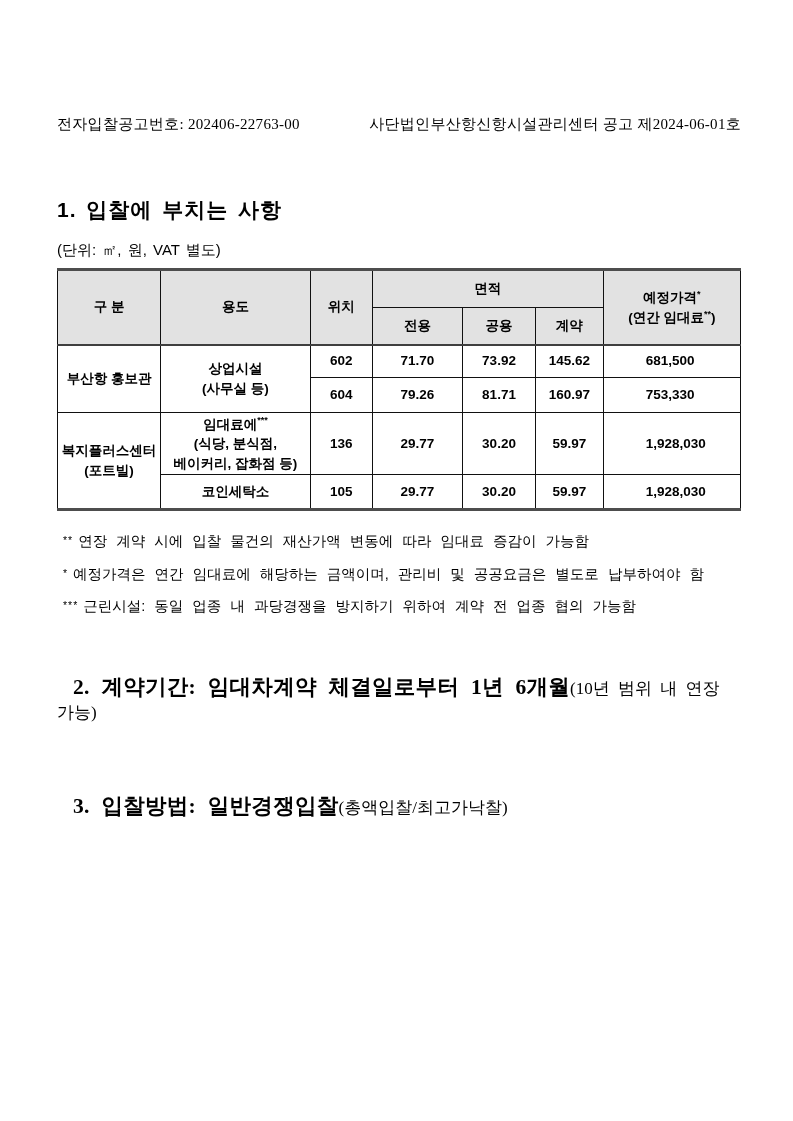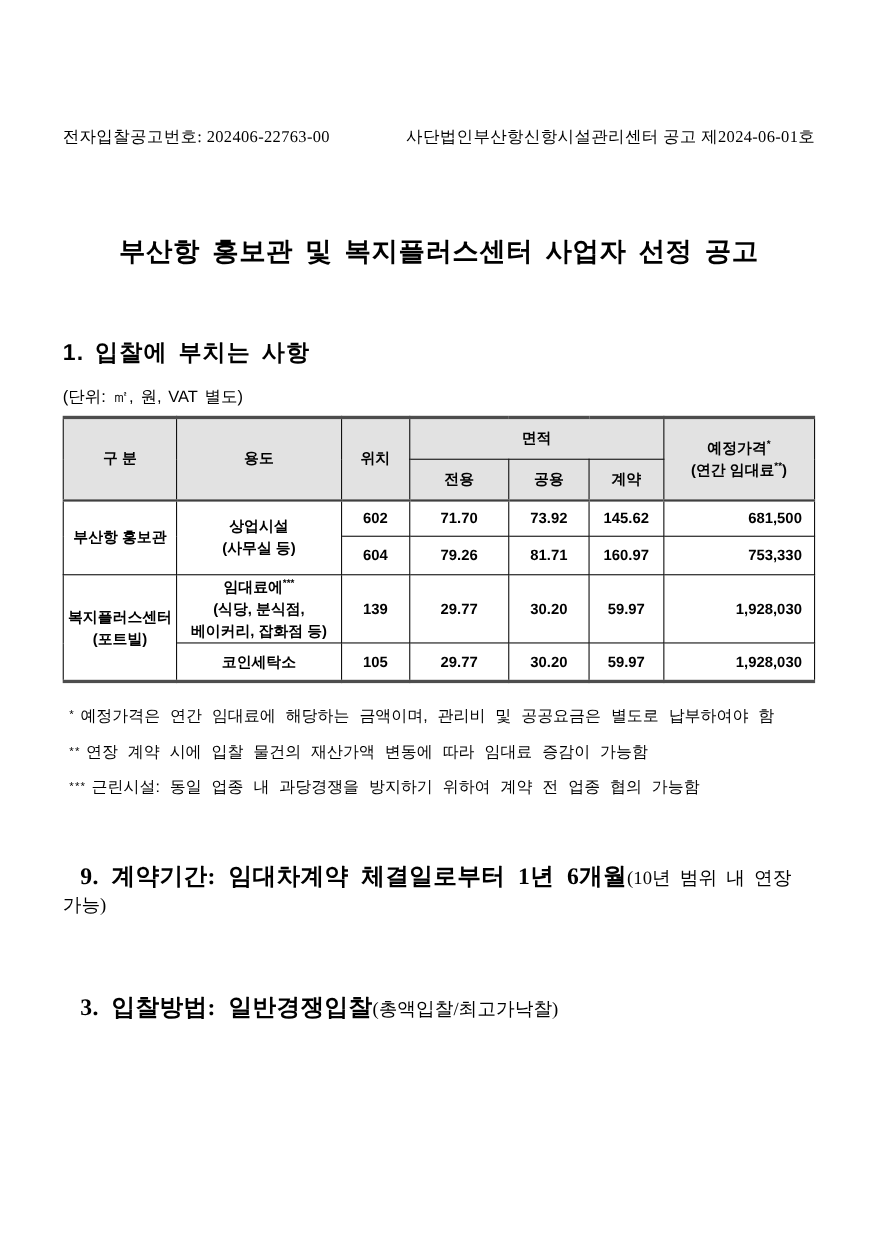--- a/index.html
+++ b/index.html
@@ -67,21 +67,21 @@
   }
   table.bid th, table.bid td {
     border: 1px solid #111;
     text-align: center;
     vertical-align: middle;
     line-height: 1.45;
   }
   table.bid thead th { background: #e2e2e2; }
   table.bid thead tr:last-child th,
   table.bid thead th[rowspan] { border-bottom: 2.5px solid #3f3f3f; }
-  table.bid td.price { text-align: right; padding-right: 11px; }
+  table.bid td.price { text-align: left; padding-right: 11px; padding-left: 42px; }
   .multiline { white-space: pre-line; }
   sup { font-size: 9px; font-weight: bold; }
   .footnotes { margin-top: 14px; margin-left: 6px; }
   .fn {
     font-family: "Liberation Sans", "DejaVu Sans", sans-serif;
     font-size: 14.5px;
     line-height: 31.5px;
     word-spacing: 5px;
     white-space: pre-wrap;
   }
@@ -106,21 +106,20 @@
 </head>
 <body>
 
 <div class="page">
 
   <div class="headline">
     <span>전자입찰공고번호: 202406-22763-00</span>
     <span>사단법인부산항신항시설관리센터 공고 제2024-06-01호</span>
   </div>
 
-  <div class="doc-title">부산항 홍보관 및 복지플러스센터 사업자 선정 공고</div>
 
   <div class="sec1-heading">1. 입찰에 부치는 사항</div>
 
 
   <div class="unit-note">(단위: ㎡, 원, VAT 별도)</div>
 
   <table class="bid">
     <colgroup>
       <col style="width:15.1%">
       <col style="width:21.9%">
@@ -166,44 +165,44 @@
         <td class="price">753,330</td>
       </tr>
       <tr style="height:62px;">
         <td rowspan="2" class="multiline">복지플러스센터
 (포트빌)</td>
         <td>
           <div><span>임대료에</span><sup>***</sup></div>
           <div>(식당, 분식점,</div>
           <div>베이커리, 잡화점 등)</div>
         </td>
-        <td>139</td>
+        <td>136</td>
         <td>29.77</td>
         <td>30.20</td>
         <td>59.97</td>
         <td class="price">1,928,030</td>
       </tr>
       <tr style="height:35px;">
         <td>코인세탁소</td>
         <td>105</td>
         <td>29.77</td>
         <td>30.20</td>
         <td>59.97</td>
         <td class="price">1,928,030</td>
       </tr>
     </tbody>
   </table>
 
   <div class="footnotes">
+    <div class="fn"><span class="fn-mark">**</span><span>연장 계약 시에 입찰 물건의 재산가액 변동에 따라 임대료 증감이 가능함</span></div>
     <div class="fn"><span class="fn-mark">*</span><span>예정가격은 연간 임대료에 해당하는 금액이며, 관리비 및 공공요금은 별도로 납부하여야 함</span></div>
-    <div class="fn"><span class="fn-mark">**</span><span>연장 계약 시에 입찰 물건의 재산가액 변동에 따라 임대료 증감이 가능함</span></div>
     <div class="fn"><span class="fn-mark">***</span><span>근린시설: 동일 업종 내 과당경쟁을 방지하기 위하여 계약 전 업종 협의 가능함</span></div>
   </div>
 
   <div class="sec-line">
-    <span class="sec-main">9. 계약기간: 임대차계약 체결일로부터 1년 6개월</span><span class="sec-paren">(10년 범위 내 연장 가능)</span>
+    <span class="sec-main">2. 계약기간: 임대차계약 체결일로부터 1년 6개월</span><span class="sec-paren">(10년 범위 내 연장 가능)</span>
   </div>
 
   <div class="sec-line">
     <span class="sec-main">3. 입찰방법: 일반경쟁입찰</span><span class="sec-paren">(총액입찰/최고가낙찰)</span>
   </div>
 
 </div>
 
 </body></html>

